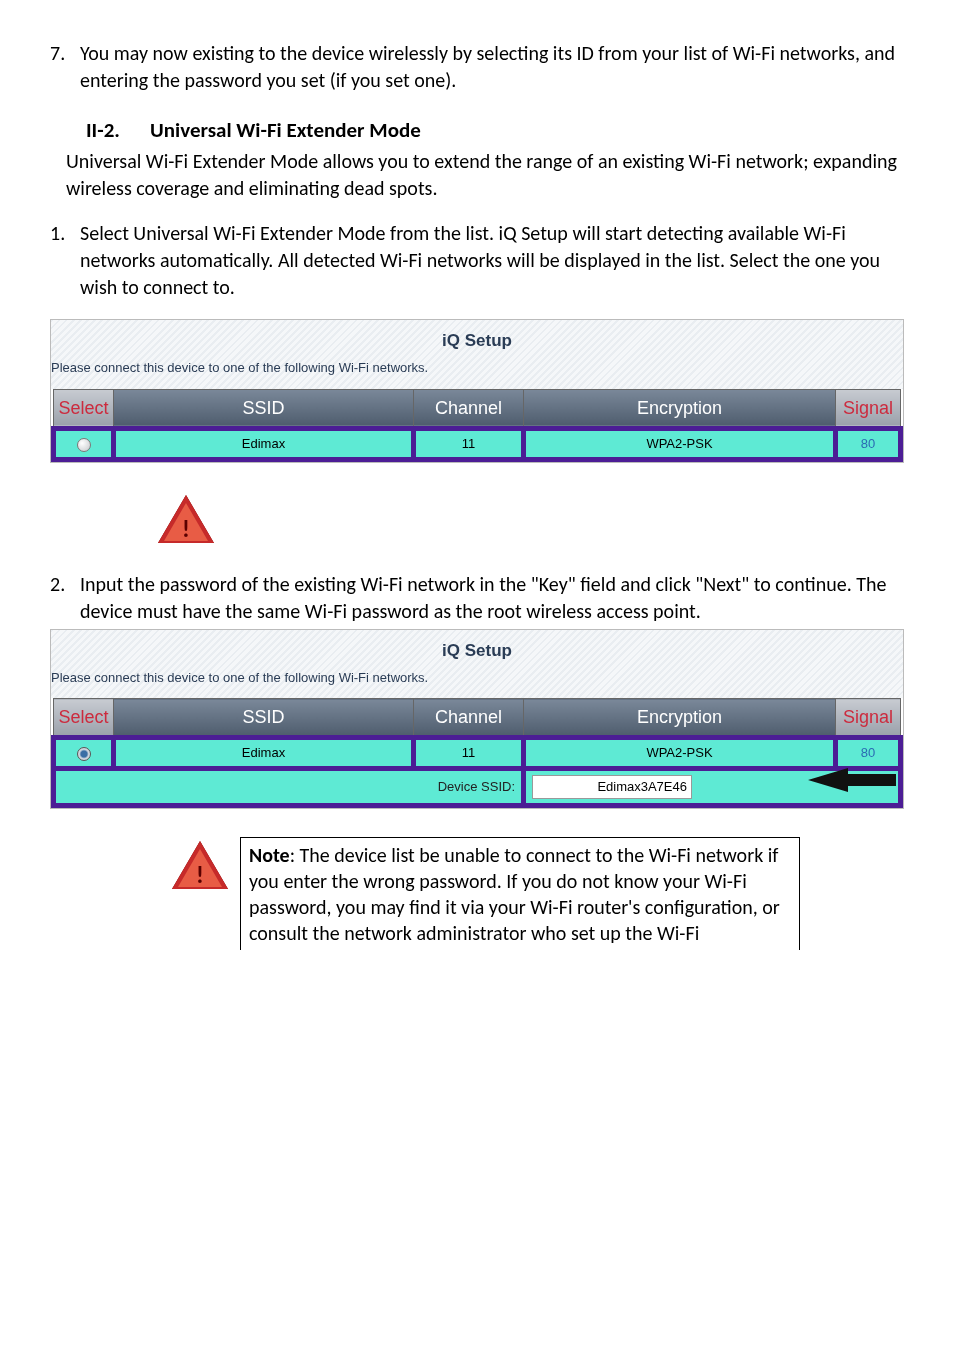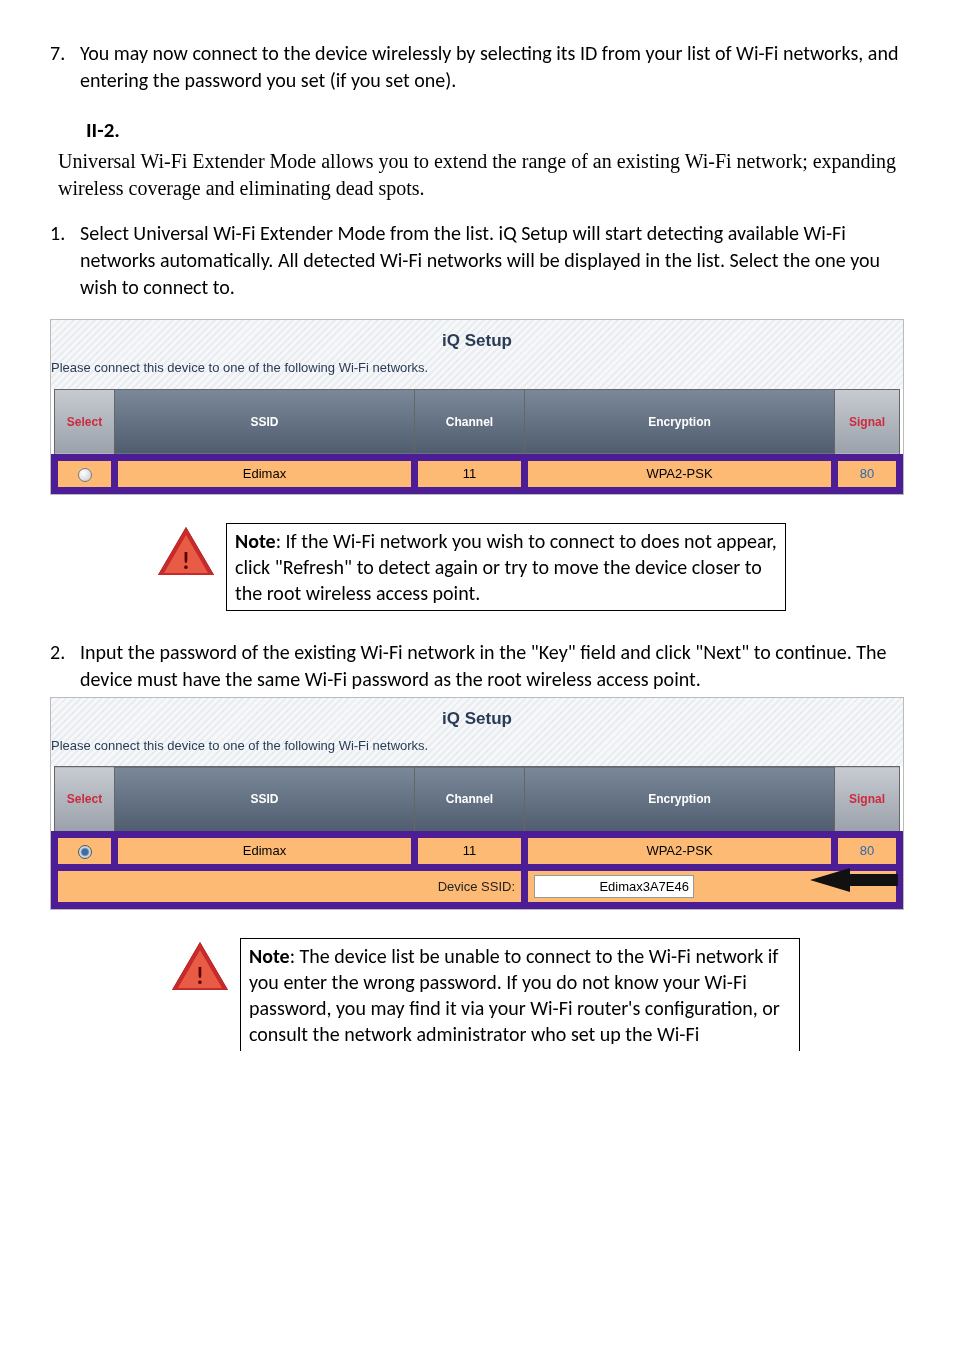--- a/index.html
+++ b/index.html
@@ -11,46 +11,46 @@
     line-height: 1.35;
     color: #000;
     background: #fff;
     width: 954px;
   }
   .list-item { display: flex; margin-bottom: 18px; }
   .list-num { width: 30px; flex: 0 0 30px; }
   .list-body { flex: 1; }
   .heading-row { display: flex; font-weight: bold; margin: 22px 0 4px 36px; font-size: 21px; }
   .heading-num { width: 64px; flex: 0 0 64px; }
-  .bodytext { margin: 0 0 18px 8px; font-family: Liberation Serif, serif; }
+  .bodytext { margin: 0 0 18px 16px; }
 
   
   .iq-wrap { margin: 10px 0 28px 0; border: 1px solid #bbb; font-family: Arial, sans-serif; font-size: 14px; }
   .iq-hatch {
     background: repeating-linear-gradient(135deg, #e9edf1 0, #e9edf1 2px, #f5f7f9 2px, #f5f7f9 5px);
     padding: 10px 0 4px 0;
   }
   .iq-title { text-align: center; font-weight: bold; font-size: 17px; color: #2a3c55; margin-bottom: 6px; }
   .iq-sub { text-align: left; color: #2a3c55; font-size: 13px; margin-bottom: 8px; }
   .iq-table { width: 100%; border-collapse: collapse; }
   .iq-table th {
     background: linear-gradient(#7a8899, #4f5d6e);
     color: #fff;
-    font-weight: bold;
-    padding: 24px 4px;
+    font-weight: normal;
+    padding: 6px 4px;
     border: 1px solid #666;
-    font-size: 12px;
+    font-size: 18px;
   }
   .iq-table th.sel { color: #cc2b3e; background: linear-gradient(#c7cbd1, #9ba1ab); width: 60px; }
   .iq-table th.sig { color: #cc2b3e; background: linear-gradient(#c7cbd1, #9ba1ab); width: 65px; }
   .iq-table td {
-    border: 7px solid #4c1d95;
+    border: 5px solid #4c1d95;
     padding: 4px 6px;
     text-align: center;
-    background: #fdba74;
+    background: #5eead4;
     font-size: 13px;
   }
   .iq-table td.sig { color: #2b6bb3; }
   .iq-col-ssid { width: 300px; }
   .iq-col-ch { width: 110px; }
   .radio-off {
     display: inline-block; width: 14px; height: 14px; border-radius: 50%;
     border: 1px solid #777; background: radial-gradient(circle at 35% 35%, #fff 0, #d6d8da 70%);
     vertical-align: middle;
   }
@@ -87,25 +87,26 @@
   }
   .tri-bang {
     position: absolute; left: -5px; top: 18px; width: 10px; color: #5a0000; font-weight: bold; font-size: 24px; text-align: center;
   }
 </style>
 </head>
 <body>
 
 <div class="list-item">
   <div class="list-num">7.</div>
-  <div class="list-body">You may now connect to the device wirelessly by selecting its ID from your list of Wi-Fi networks, and entering the password you set (if you set one).</div>
+  <div class="list-body">You may now existing to the device wirelessly by selecting its ID from your list of Wi-Fi networks, and entering the password you set (if you set one).</div>
 </div>
 
 <div class="heading-row">
   <div class="heading-num">II-2.</div>
+  <div>Universal Wi-Fi Extender Mode</div>
 </div>
 
 <p class="bodytext">Universal Wi-Fi Extender Mode allows you to extend the range of an existing Wi-Fi network; expanding wireless coverage and eliminating dead spots.</p>
 
 <div class="list-item">
   <div class="list-num">1.</div>
   <div class="list-body">Select Universal Wi-Fi Extender Mode from the list. iQ Setup will start detecting available Wi-Fi networks automatically. All detected Wi-Fi networks will be displayed in the list. Select the one you wish to connect to.</div>
 </div>
 
 <div class="iq-wrap">
@@ -132,23 +133,20 @@
   </tbody>
     </table>
 </div>
 
 <div class="note-row">
   <div class="note-icon">
     <div class="tri">
         <div class="tri-inner"></div>
         <div class="tri-bang">!</div>
       </div>
-  </div>
-  <div class="note-box">
-    <b>Note</b><span>: If the Wi-Fi network you wish to connect to does not appear, click "Refresh" to detect again or try to move the device closer to the root wireless access point.</span>
   </div>
 </div>
 
 <div class="list-item" style="margin-bottom:4px;">
   <div class="list-num">2.</div>
   <div class="list-body">Input the password of the existing Wi-Fi network in the "Key" field and click "Next" to continue. The device must have the same Wi-Fi password as the root wireless access point.</div>
 </div>
 
 <div class="iq-wrap" style="margin-top:2px;">
   <div class="iq-hatch">

